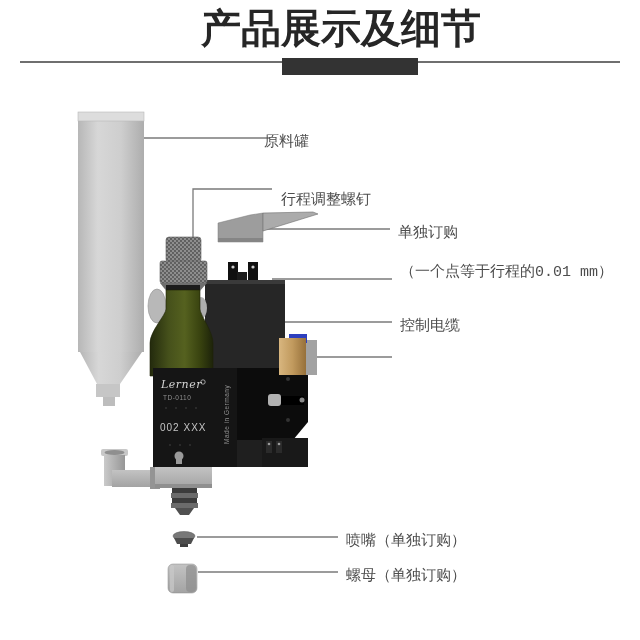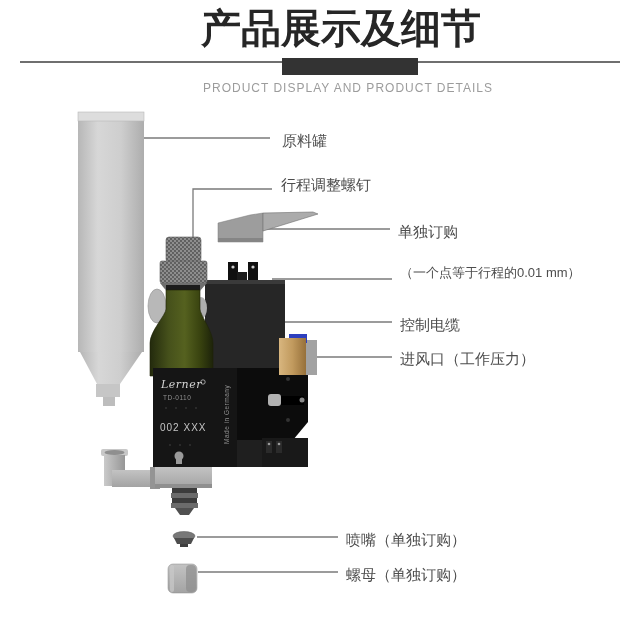--- a/index.html
+++ b/index.html
@@ -16,32 +16,31 @@
   .divider{position:absolute;left:20px;top:61px;width:600px;height:2px;background:#6f6f6f;}
   .divider-block{position:absolute;left:282px;top:58px;width:136px;height:17px;background:#333333;}
   .subtitle{
     position:absolute;left:203px;top:81px;font-size:12px;color:#9c9c9c;
     letter-spacing:1px;white-space:nowrap;
   }
   
   .callout{
     position:absolute;font-size:15px;color:#4d4d4d;white-space:nowrap;line-height:22px;
   }
-  .callout .note{display:block;font-size:13px;color:#4d4d4d;}
+  .callout .note{display:block;font-size:15px;color:#4d4d4d;font-family:Liberation Mono, monospace;}
   #svg-illustration{position:absolute;left:0;top:0;}
 </style>
 </head>
 <body>
 
 <div id="canvas">
 
   <div class="title">产品展示及细节</div>
   <div class="divider"></div>
   <div class="divider-block"></div>
-  <div class="subtitle">PRODUCT DISPLAY AND PRODUCT DETAILS</div>
 
   <svg id="svg-illustration" width="640" height="640" viewBox="0 0 640 640">
     <defs>
       <linearGradient id="tankGrad" x1="0" y1="0" x2="1" y2="0">
         <stop offset="0" stop-color="#b7b7b7"></stop>
           <stop offset="0.3" stop-color="#d7d7d7"></stop>
         <stop offset="0.65" stop-color="#cecece"></stop>
           <stop offset="1" stop-color="#adadad"></stop>
       </linearGradient>
       <linearGradient id="steelH" x1="0" y1="0" x2="0" y2="1">
@@ -182,31 +181,30 @@
       <rect x="180" y="544" width="8" height="3" fill="#3f3f3f"></rect>
     </g>
 
     <g>
       <rect x="168" y="564" width="29" height="29" rx="5" fill="url(#steelH)" stroke="#888888" stroke-width="0.5"></rect>
       <rect x="186" y="565" width="10" height="27" rx="4" fill="#8d8d8d" opacity="0.7"></rect>
       <rect x="170" y="565" width="4" height="27" rx="2" fill="#c9c9c9" opacity="0.7"></rect>
     </g>
   </svg>
 
-  <div class="callout" style="left:282px;top:130px">原料罐</div>
-
-  <div class="callout" style="left:281px;top:174px">行程调整螺钉</div>
+  <div class="callout" style="left:264px;top:130px">原料罐</div>
+
+  <div class="callout" style="left:281px;top:188px">行程调整螺钉</div>
 
   <div class="callout" style="left:398px;top:221px">单独订购</div>
 
   <div class="callout" style="left:400px;top:262px">
     <span class="note">（一个点等于行程的0.01 mm）</span>
   </div>
 
   <div class="callout" style="left:400px;top:314px">控制电缆</div>
 
-  <div class="callout" style="left:400px;top:348px">进风口（工作压力）</div>
 
   <div class="callout" style="left:346px;top:529px">喷嘴（单独订购）</div>
 
   <div class="callout" style="left:346px;top:564px">螺母（单独订购）</div>
 
 </div>
 
 </body></html>

